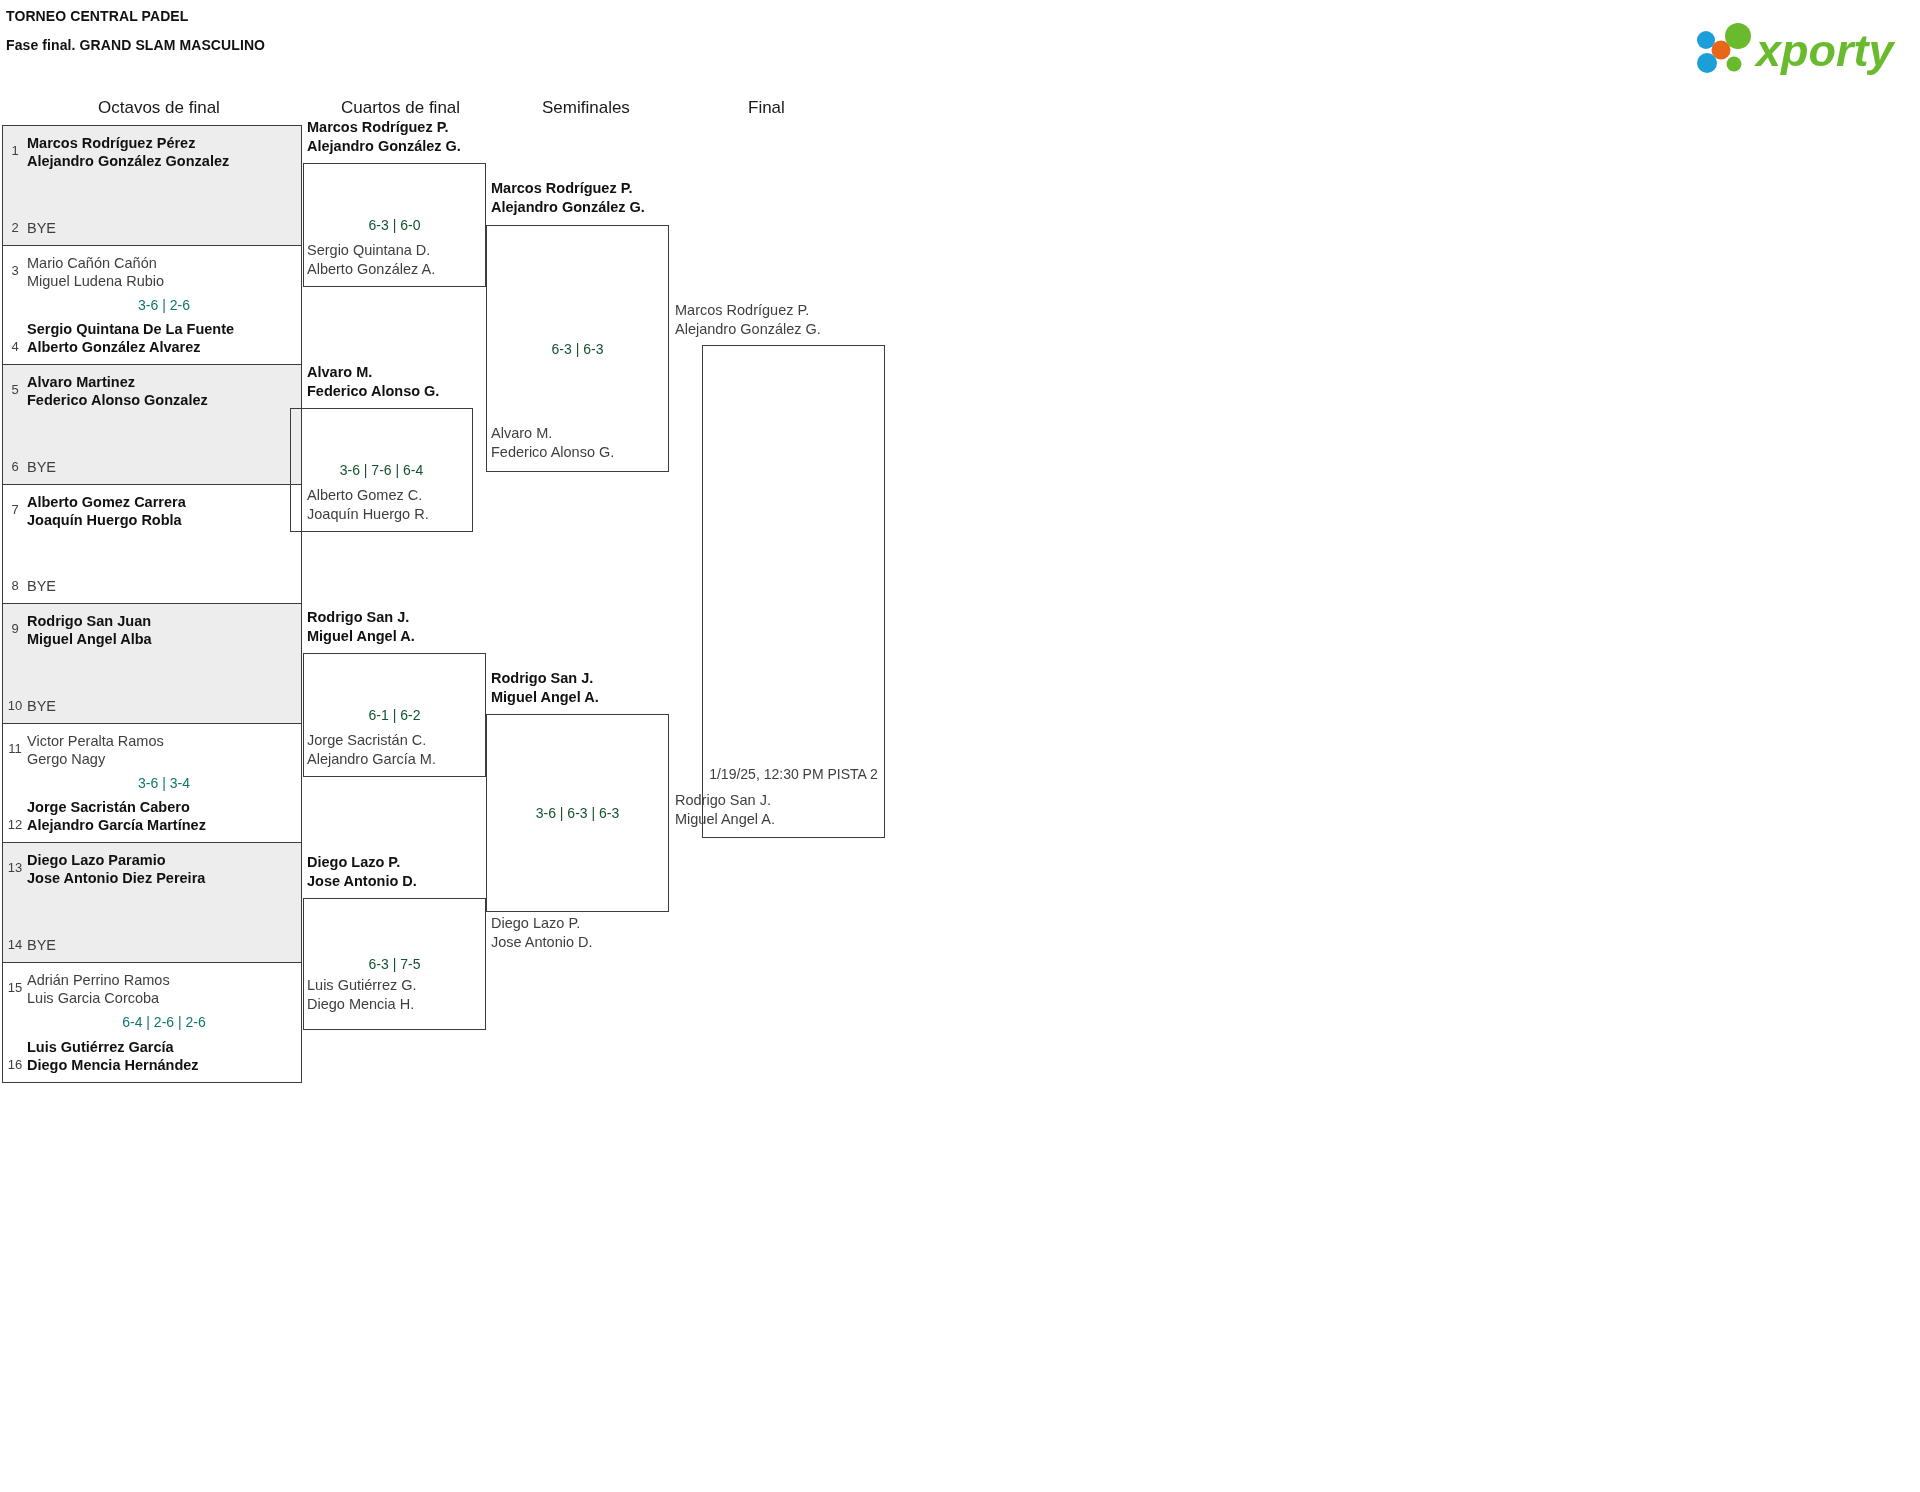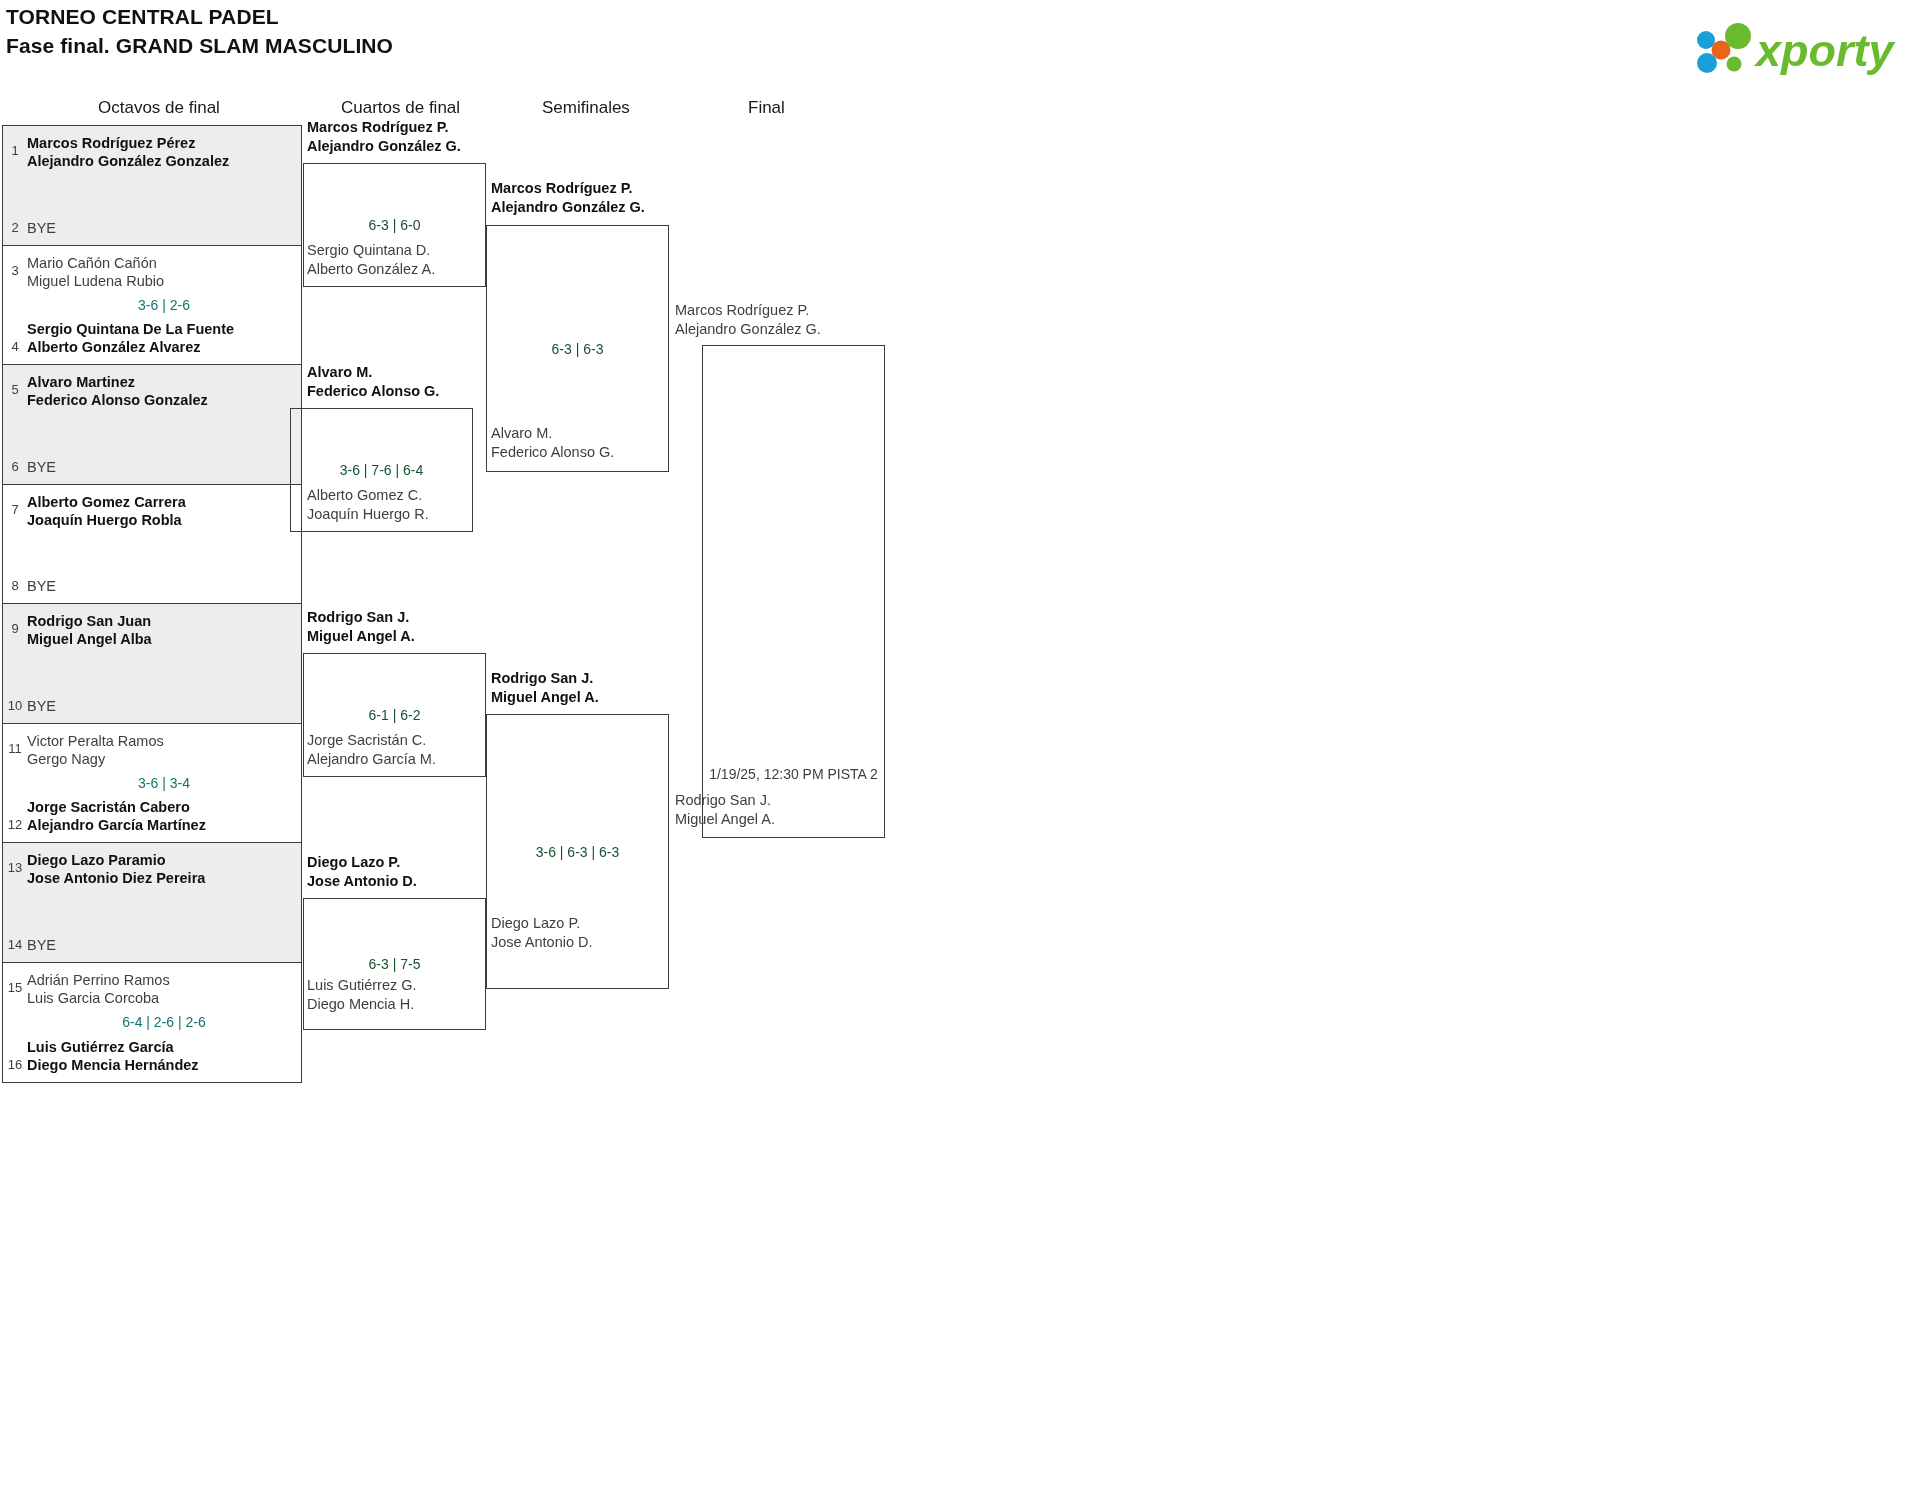--- a/index.html
+++ b/index.html
@@ -16,21 +16,21 @@
     background: #fff;
   }
 
   
   #title-block {
     position: absolute;
     left: 6px;
     top: 2px;
   }
   .title-line {
-    font-size: 21px;
+    font-size: 14px;
     font-weight: bold;
     color: #111111;
     line-height: 29px;
     letter-spacing: 0.1px;
     white-space: nowrap;
   }
 
   
   #logo {
     position: absolute;
@@ -373,21 +373,21 @@
   </div>
   <div class="name-label" style="left:491px; top:424px;">
     <span class="ln">Alvaro M.</span>
     <span class="ln">Federico Alonso G.</span>
   </div>
 
   <div class="name-label winner" style="left:491px; top:669px;">
     <span class="ln">Rodrigo San J.</span>
     <span class="ln">Miguel Angel A.</span>
   </div>
-  <div class="bk" style="left:486px; top:714px; width:183px; height:275px;">
+  <div class="bk" style="left:486px; top:714px; width:183px; height:198px;">
     <div class="bk-score">3-6 | 6-3 | 6-3</div>
   </div>
   <div class="name-label" style="left:491px; top:914px;">
     <span class="ln">Diego Lazo P.</span>
     <span class="ln">Jose Antonio D.</span>
   </div>
 
   <div class="name-label" style="left:675px; top:301px;">
     <span class="ln">Marcos Rodríguez P.</span>
     <span class="ln">Alejandro González G.</span>

